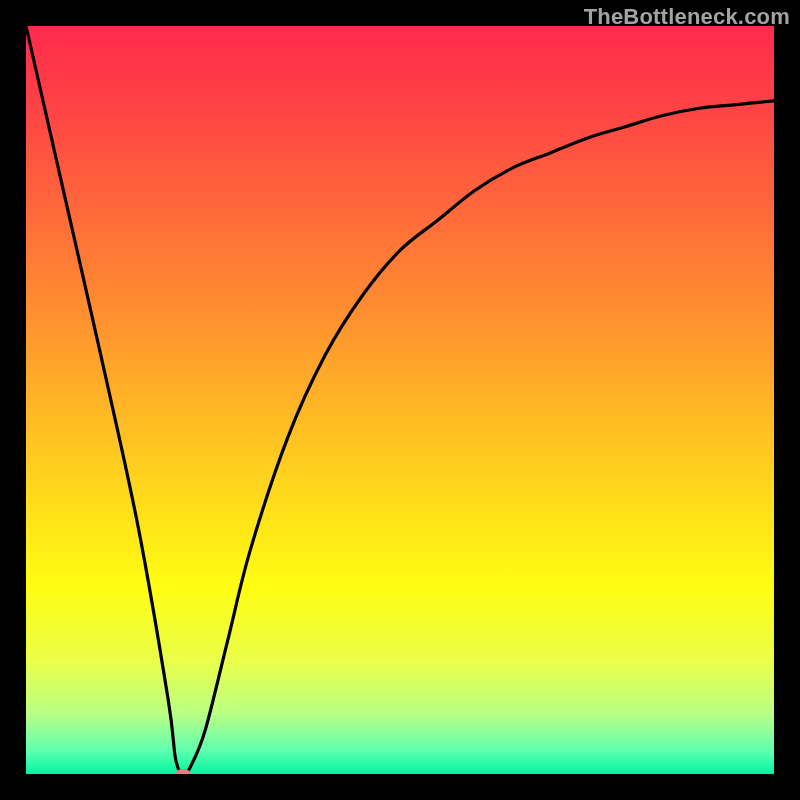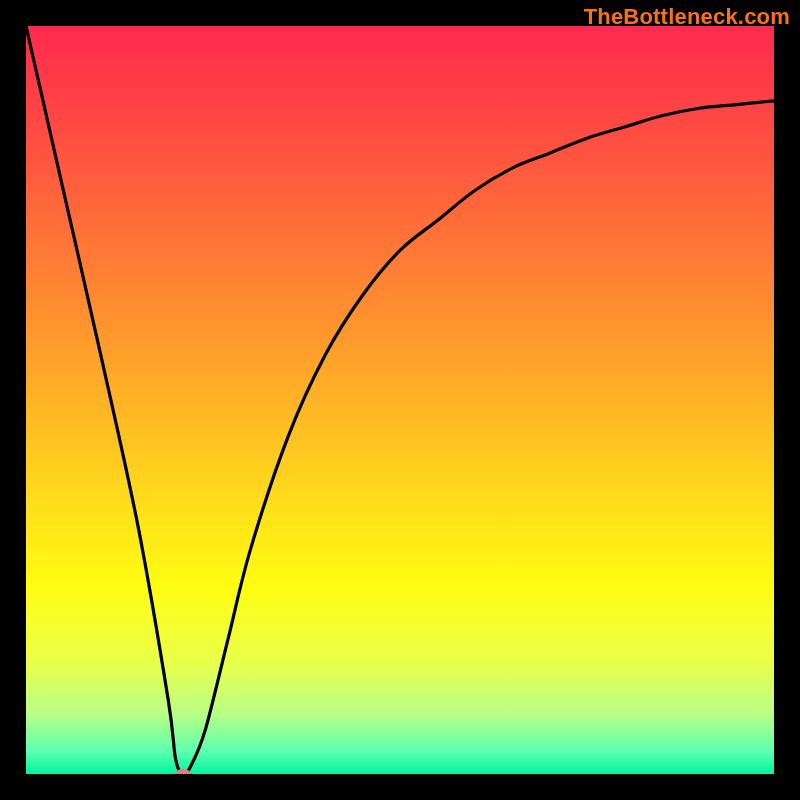--- a/index.html
+++ b/index.html
@@ -33,21 +33,21 @@
       #eaff4a 85%,
       #b8ff85 92%,
       #5cffb0 97%,
       #00f5a0 100%
     );
   }
   .watermark {
     position: absolute;
     top: 4px;
     right: 10px;
-    color: #f97316;
+    color: #a3a3a3;
     font-size: 22px;
     font-weight: 600;
     letter-spacing: 0.2px;
     user-select: none;
   }
   svg.curve {
     position: absolute;
     left: 0;
     top: 0;
     width: 748px;

